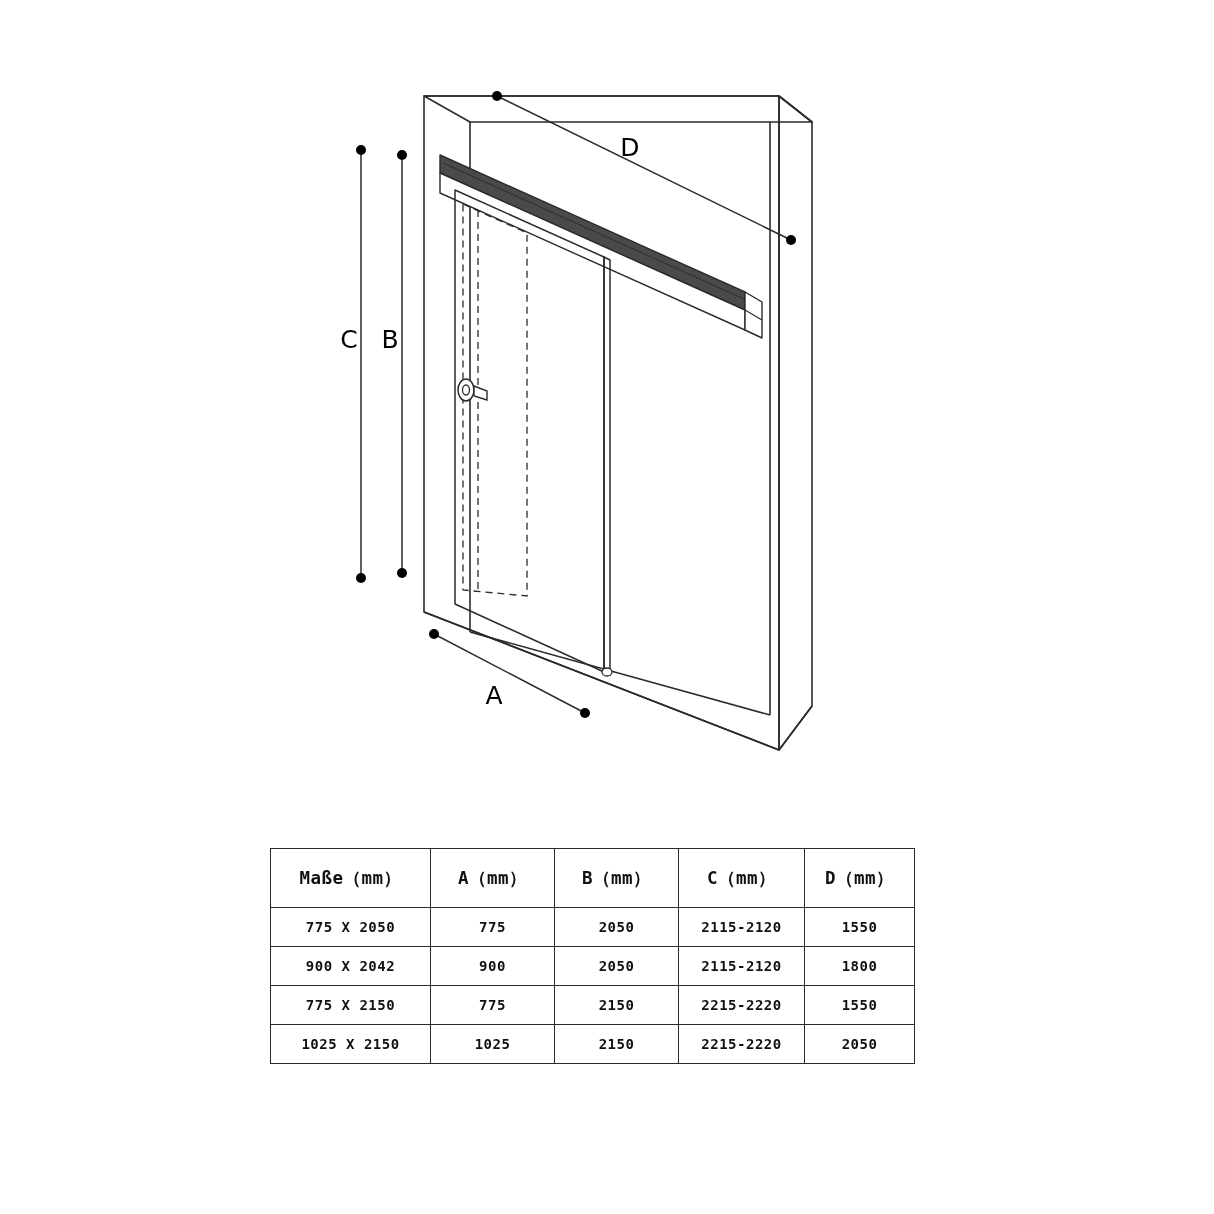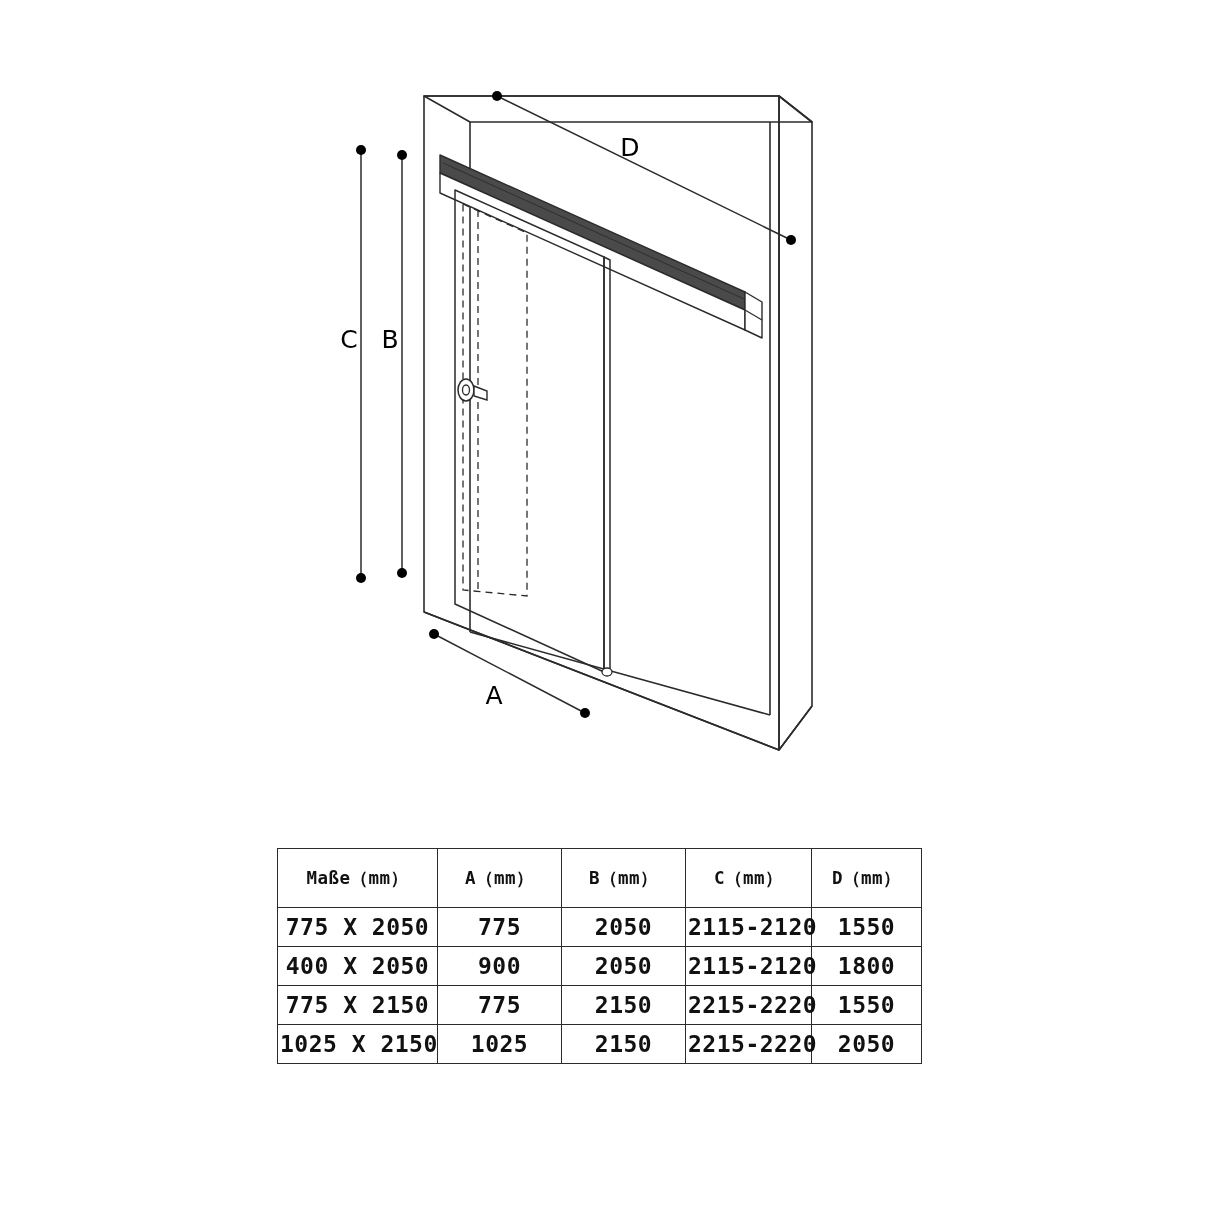--- a/index.html
+++ b/index.html
@@ -29,34 +29,34 @@
 
   .dim-label {
     font-family: "DejaVu Sans", sans-serif;
     font-size: 25px;
     fill: #000000;
   }
 
   
   #spec-table-wrap {
     position: absolute;
-    left: 277px;
+    left: 270px;
     top: 848px;
     width: 644px;
   }
   table.spec {
     border-collapse: collapse;
     width: 644px;
     table-layout: fixed;
   }
   table.spec th, table.spec td {
     border: 1.4px solid #2b2b2b;
     text-align: center;
     font-family: "DejaVu Sans Mono", monospace;
-    font-size: 23px;
+    font-size: 14px;
     font-weight: bold;
     color: #111111;
     height: 38px;
     padding: 0 2px;
     white-space: nowrap;
     letter-spacing: 0.5px;
   }
   table.spec th {
     height: 58px;
     font-size: 17.5px;
@@ -176,21 +176,21 @@
     </thead>
     <tbody>
       <tr>
         <td>775 X 2050</td>
         <td>775</td>
         <td>2050</td>
         <td>2115-2120</td>
         <td>1550</td>
       </tr>
       <tr>
-        <td>400 X 2050</td>
+        <td>900 X 2042</td>
         <td>900</td>
         <td>2050</td>
         <td>2115-2120</td>
         <td>1800</td>
       </tr>
       <tr>
         <td>775 X 2150</td>
         <td>775</td>
         <td>2150</td>
         <td>2215-2220</td>

